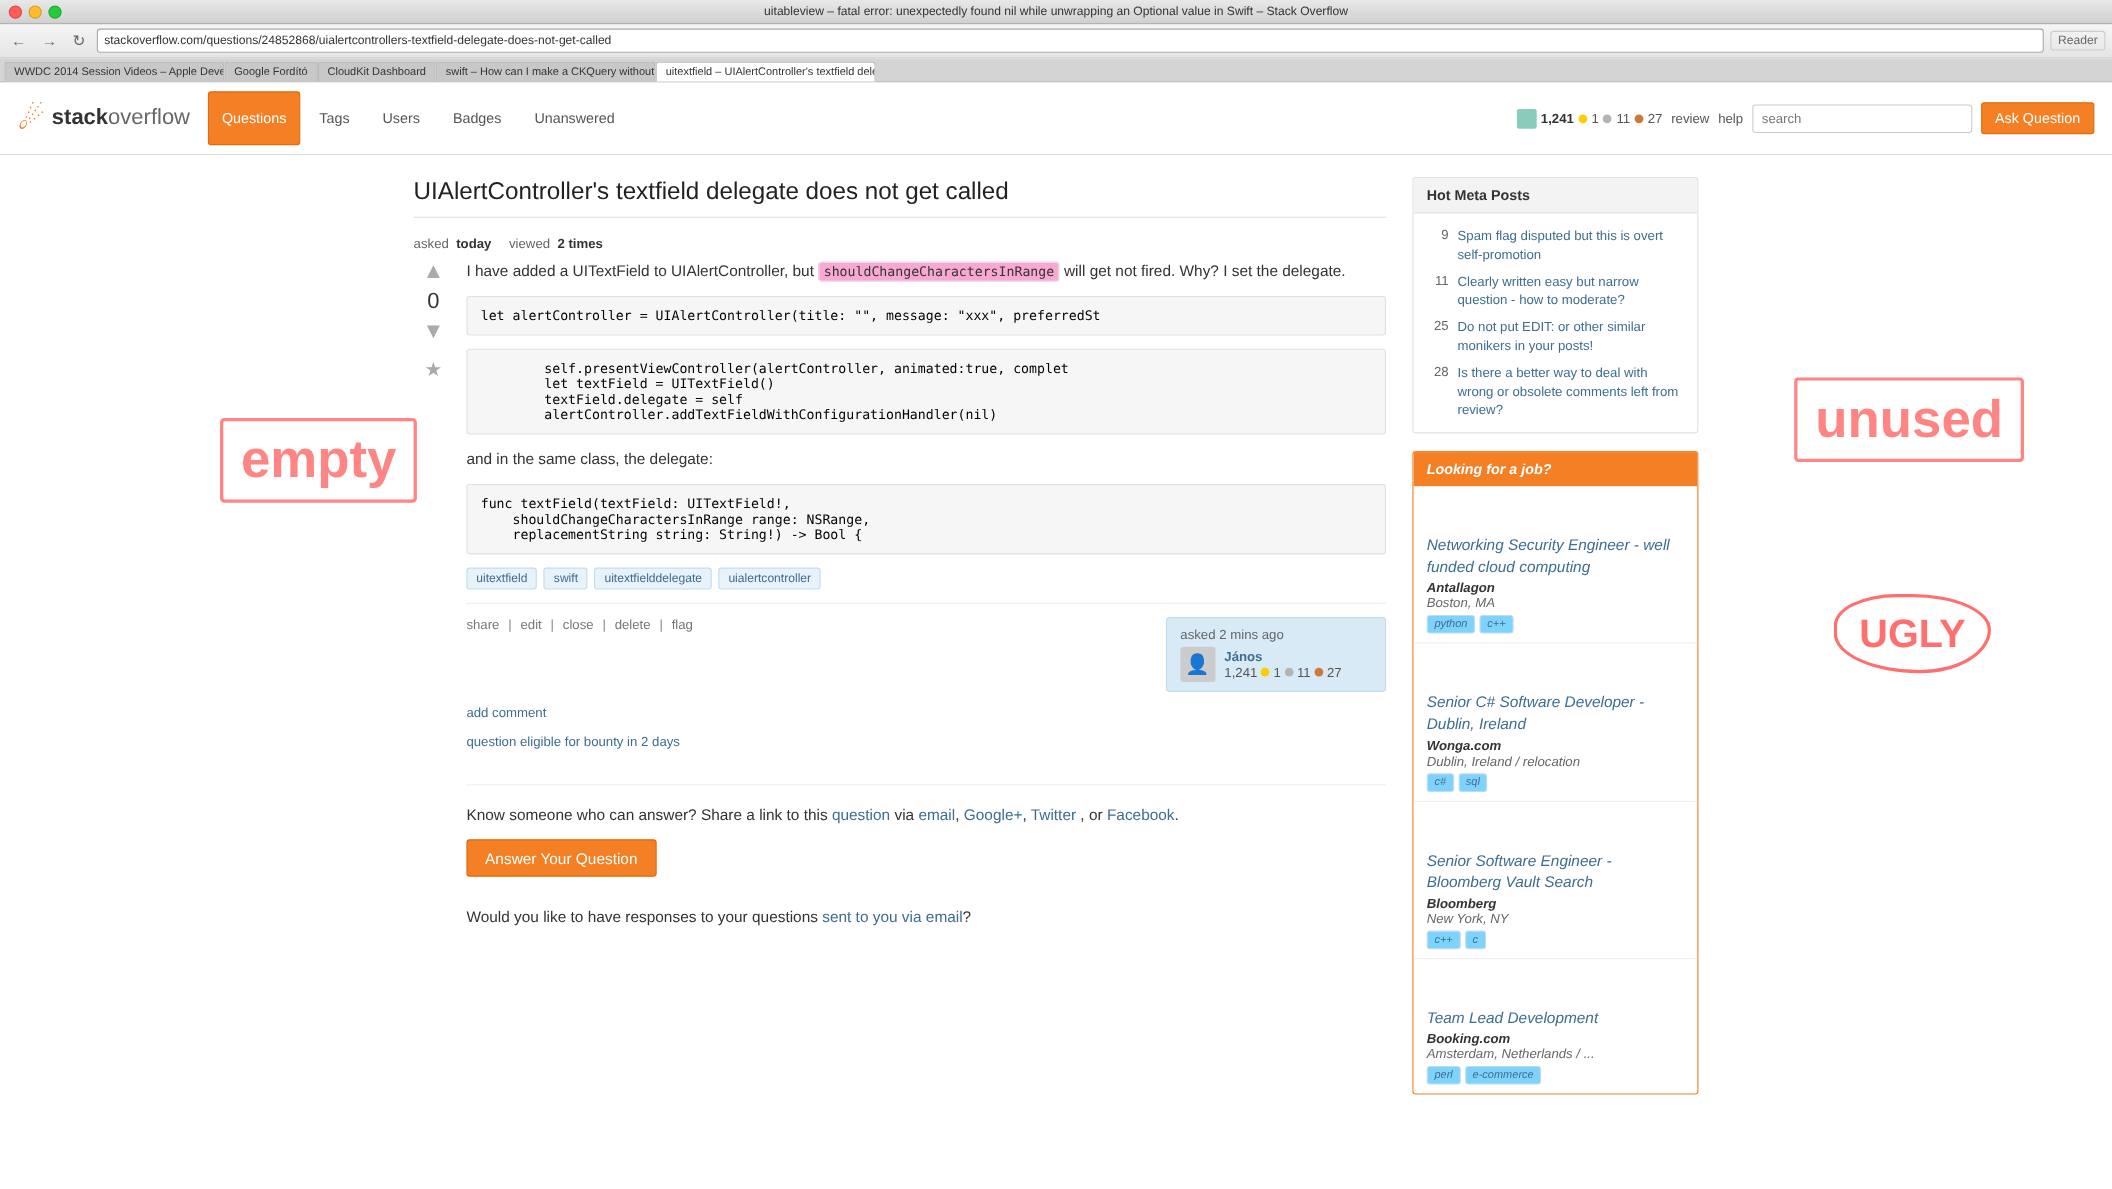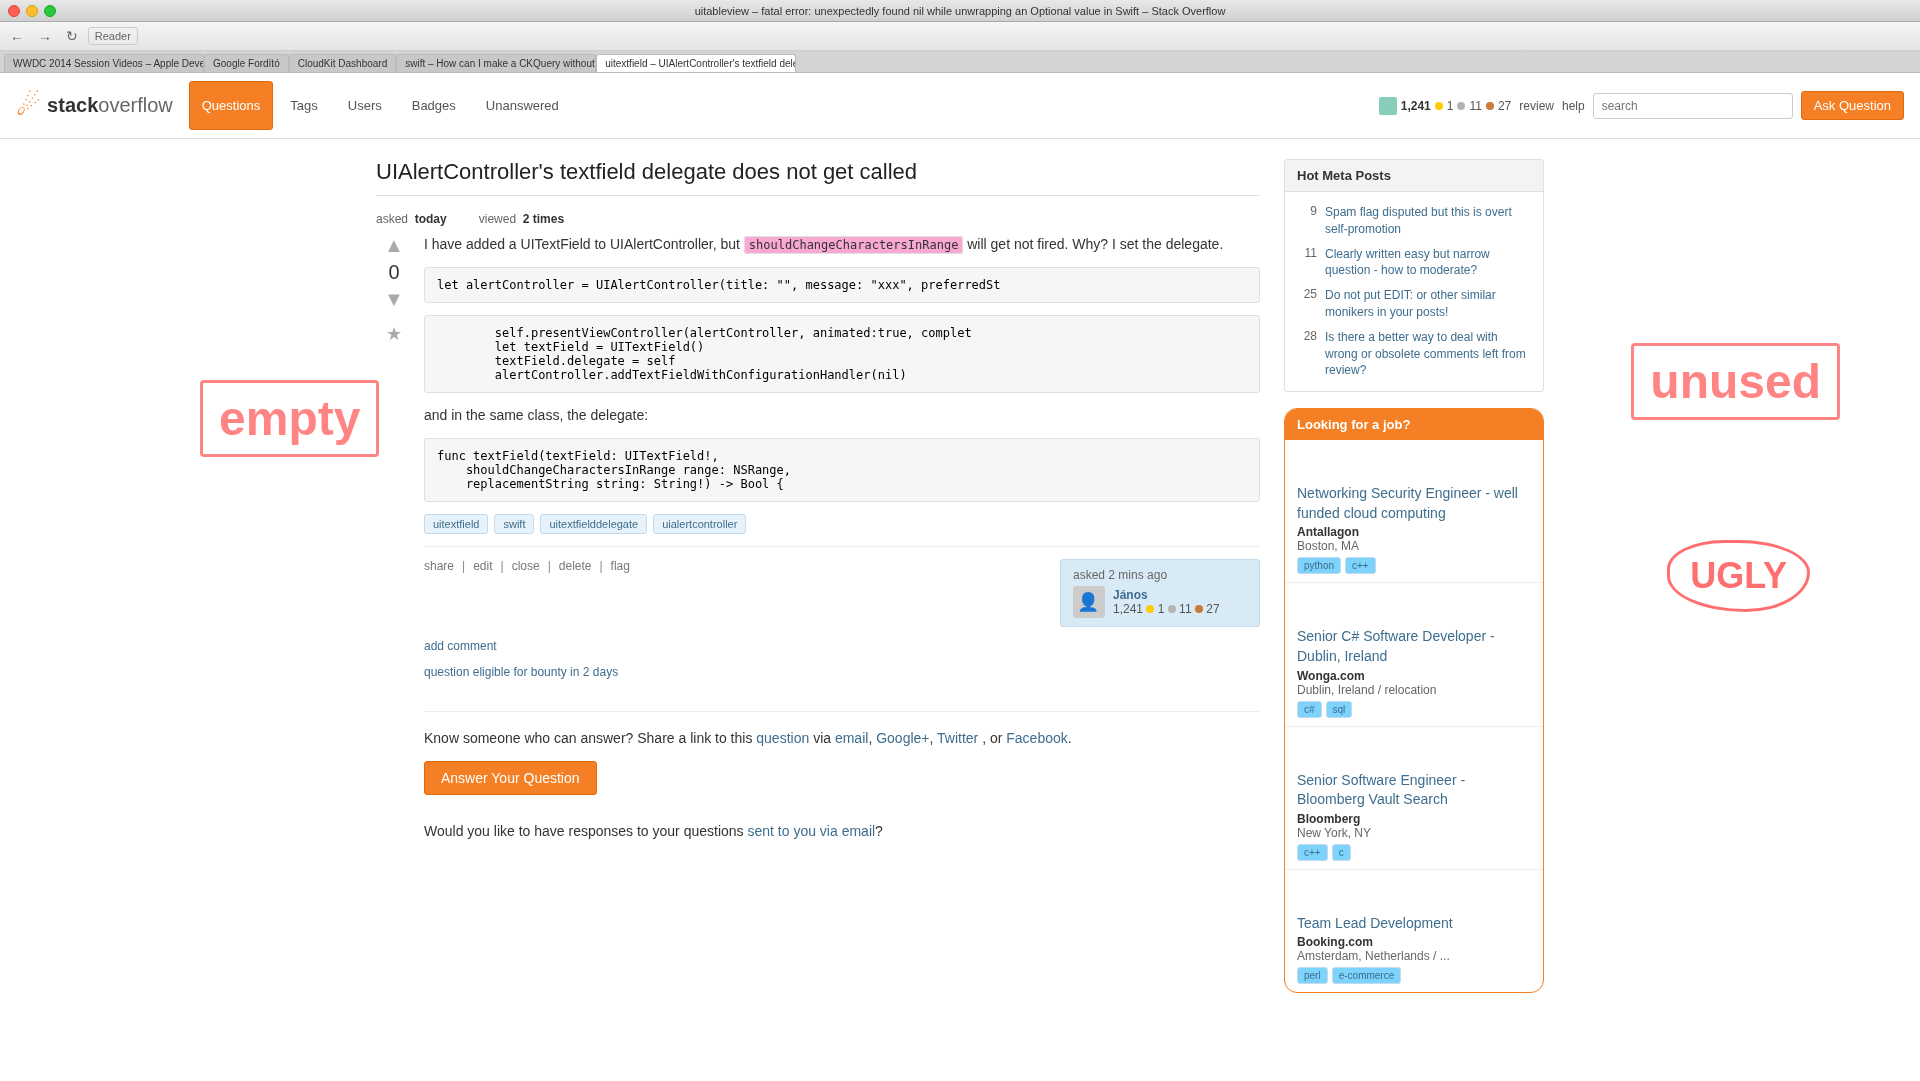--- a/index.html
+++ b/index.html
@@ -97,21 +97,21 @@
       padding: 20px 16px;
       gap: 24px;
     }
 
     
     .question-area { flex: 1; }
     .question-title {
       font-size: 22px; font-weight: normal; color: #222;
       border-bottom: 1px solid #e0e0e0; padding-bottom: 10px; margin-bottom: 16px;
     }
-    .question-meta { display: flex; gap: 32px; font-size: 12px; color: #666; margin-bottom: 8px; }
+    .question-meta { display: flex; gap: 16px; font-size: 12px; color: #666; margin-bottom: 8px; }
     .question-meta span strong { color: #333; }
 
     
     .question-body { display: flex; gap: 12px; }
     .vote-area { display: flex; flex-direction: column; align-items: center; gap: 4px; min-width: 36px; }
     .vote-btn { background: none; border: none; cursor: pointer; font-size: 20px; color: #aaa; }
     .vote-count { font-size: 20px; color: #333; }
     .star-btn { background: none; border: none; cursor: pointer; font-size: 18px; color: #aaa; margin-top: 8px; }
 
     .question-content { flex: 1; }
@@ -162,21 +162,21 @@
     .sidebar-box-header {
       background: #f3f3f3; border-bottom: 1px solid #e0e0e0;
       padding: 8px 12px; font-size: 13px; font-weight: bold; color: #333;
     }
     .sidebar-box-content { padding: 8px 12px; }
     .hot-meta-item { display: flex; gap: 8px; padding: 4px 0; font-size: 12px; align-items: flex-start; }
     .hot-meta-num { color: #666; min-width: 20px; text-align: right; }
     .hot-meta-link { color: #3e6d8e; cursor: pointer; line-height: 1.4; }
 
     
-    .jobs-box { border: 1px solid #f47f24; border-radius: 13px; overflow: hidden; }
+    .jobs-box { border: 1px solid #f47f24; border-radius: 3px; overflow: hidden; font-style: italic; }
     .jobs-header {
       background: #f47f24; color: #fff; padding: 8px 12px;
       font-size: 13px; font-weight: bold;
     }
     .job-item { padding: 8px 12px; border-bottom: 1px solid #eee; font-size: 12px; }
     .job-item:last-child { border-bottom: none; }
     .job-title { color: #3e6d8e; cursor: pointer; font-size: 14px; line-height: 1.4; margin-bottom: 2px; margin-top: 36px; }
     .job-company { color: #333; font-weight: bold; }
     .job-location { color: #666; margin-bottom: 4px; }
     .job-tags { display: flex; gap: 4px; flex-wrap: wrap; }
@@ -224,20 +224,21 @@
     <div class="mac-dot yellow"></div>
     <div class="mac-dot green"></div>
   </div>
   <div class="mac-title">uitableview – fatal error: unexpectedly found nil while unwrapping an Optional value in Swift – Stack Overflow</div>
 </div>
 
 <div class="browser-toolbar">
   <button class="browser-nav-btn">←</button>
   <button class="browser-nav-btn">→</button>
   <button class="browser-nav-btn">↻</button>
+  <input class="address-bar" type="text" value="stackoverflow.com/questions/24852868/uialertcontrollers-textfield-delegate-does-not-get-called" style="">
   <span style="font-size:11px;color:#666;cursor:pointer;padding:2px 6px;border:1px solid #ccc;border-radius:3px;">Reader</span>
 </div>
 
 <div class="tab-bar">
   <div class="tab inactive">WWDC 2014 Session Videos – Apple Developer</div>
   <div class="tab inactive">Google Fordító</div>
   <div class="tab inactive">CloudKit Dashboard</div>
   <div class="tab inactive">swift – How can I make a CKQuery without pred...</div>
   <div class="tab active">uitextfield – UIAlertController's textfield deleg...</div>
 </div>

